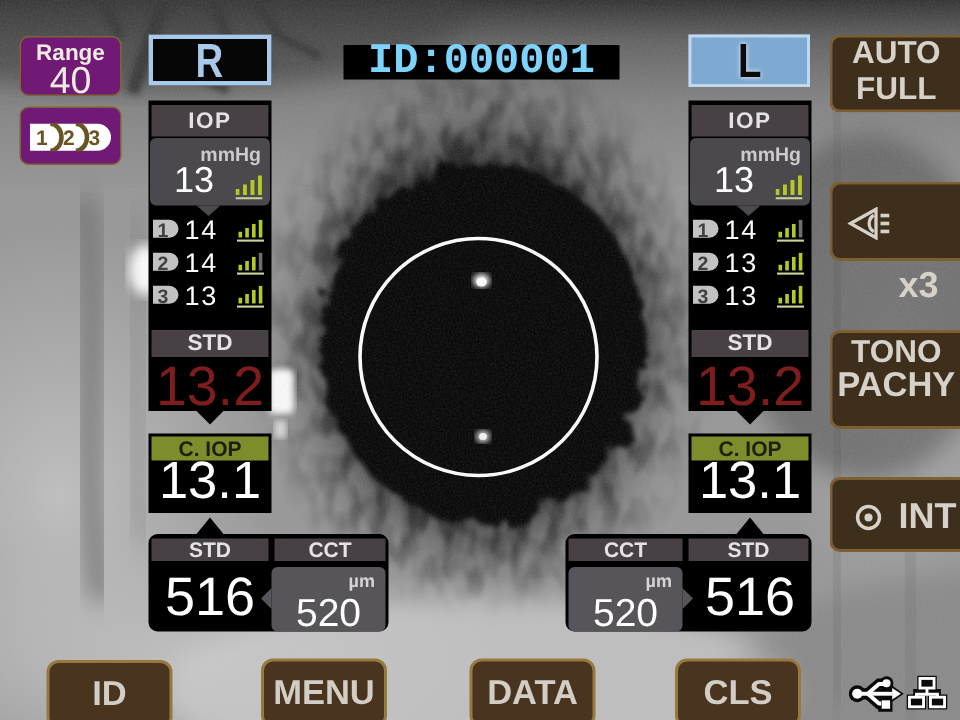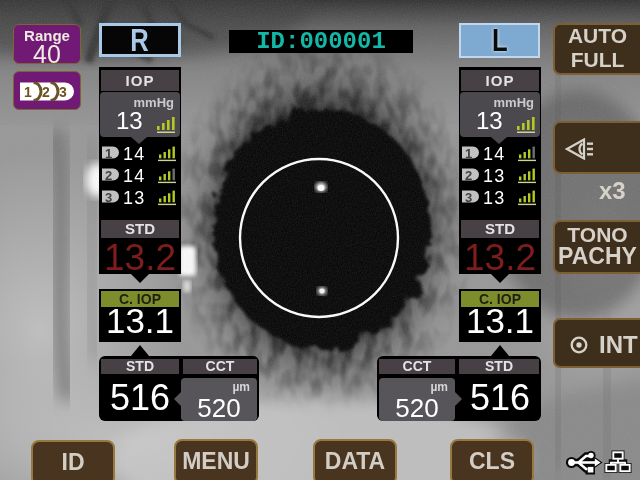--- a/index.html
+++ b/index.html
@@ -137,21 +137,21 @@
     <text x="22" y="14.5" font-size="14" font-weight="bold" fill="#6a5424" font-family="Liberation Sans">2</text>
     <text x="39" y="14.5" font-size="14" font-weight="bold" fill="#6a5424" font-family="Liberation Sans">3</text>
   </svg>
 </div>
 <div class="abs" style="left:99px;top:23px;width:82px;height:34px;background:#060606;
      border:3px solid #a9c9e9;box-sizing:border-box;text-align:center;">
   <span style="display:inline-block;color:#a9c9e9;font-weight:bold;font-size:32px;line-height:29px;transform:scaleX(0.8);">R</span>
 </div>
 <div class="abs" style="left:229px;top:30px;width:184px;height:23px;background:#000;
      text-align:center;">
-  <span style="color:#14b8a6;font-family:'Liberation Mono',monospace;font-size:24px;font-weight:bold;
+  <span style="color:#7dd3fc;font-family:'Liberation Mono',monospace;font-size:28px;font-weight:bold;
         line-height:24px;">ID:000001</span>
 </div>
 <div class="abs" style="left:459px;top:23px;width:81px;height:35px;background:#7ea9d1;
      border:2px solid #c0d7ee;box-sizing:border-box;text-align:center;">
   <span style="display:inline-block;color:#0a0a0a;font-weight:bold;font-size:32px;line-height:30px;transform:scaleX(0.8);text-shadow:0 0 4px rgba(255,255,255,0.9);">L</span>
 </div>
 <div class="abs rbtn" style="left:553px;top:23px;width:87px;height:52px;border-radius:7px 0 0 7px;border-right:none;">
   <div style="font-size:21px;line-height:22px;">AUTO</div>
   <div style="font-size:21px;line-height:24px;margin-top:1px;">FULL</div>
 </div>
@@ -159,21 +159,21 @@
 <div class="abs rbtn" style="left:553px;top:121px;width:87px;height:53px;border-radius:7px 0 0 7px;border-right:none;">
   <svg width="28" height="22" viewBox="0 0 28 22" style="position:absolute;left:10px;top:15px;">
     <path d="M2,11 L19,1.5 L19,20.5 Z" fill="none" stroke="#d6d1c9" stroke-width="2.2"></path>
     <path d="M17.5,5.5 a6.5,6.5 0 0 0 0,11" fill="none" stroke="#d6d1c9" stroke-width="2.2"></path>
     <rect x="22" y="4.5" width="6" height="2.4" fill="#d6d1c9"></rect>
     <rect x="22" y="9.8" width="6" height="2.4" fill="#d6d1c9"></rect>
     <rect x="22" y="15.1" width="6" height="2.4" fill="#d6d1c9"></rect>
   </svg>
   <span style="position:absolute;left:44px;top:12px;font-size:24px;margin-top:42px;">x3</span>
 </div>
-<div class="abs rbtn" style="left:553px;top:220px;width:87px;height:54px;border-radius:7px 0 0 7px;border-right:none;">
+<div class="abs rbtn" style="left:553px;top:220px;width:87px;height:66px;border-radius:7px 0 0 7px;border-right:none;">
   <div style="font-size:21px;line-height:23px;margin-top:1px;">TONO</div>
   <div style="font-size:23px;line-height:21px;">PACHY</div>
 </div>
 <div class="abs rbtn" style="left:553px;top:318px;width:87px;height:50px;border-radius:7px 0 0 7px;border-right:none;">
   <svg width="18" height="18" viewBox="0 0 18 18" style="position:absolute;left:15px;top:16px;">
     <circle cx="9" cy="9" r="7.3" fill="none" stroke="#d6d1c9" stroke-width="2.3"></circle>
     <circle cx="9" cy="9" r="2.7" fill="#d6d1c9"></circle>
   </svg>
   <span style="position:absolute;left:44px;top:11px;font-size:24px;">INT</span>
 </div>

